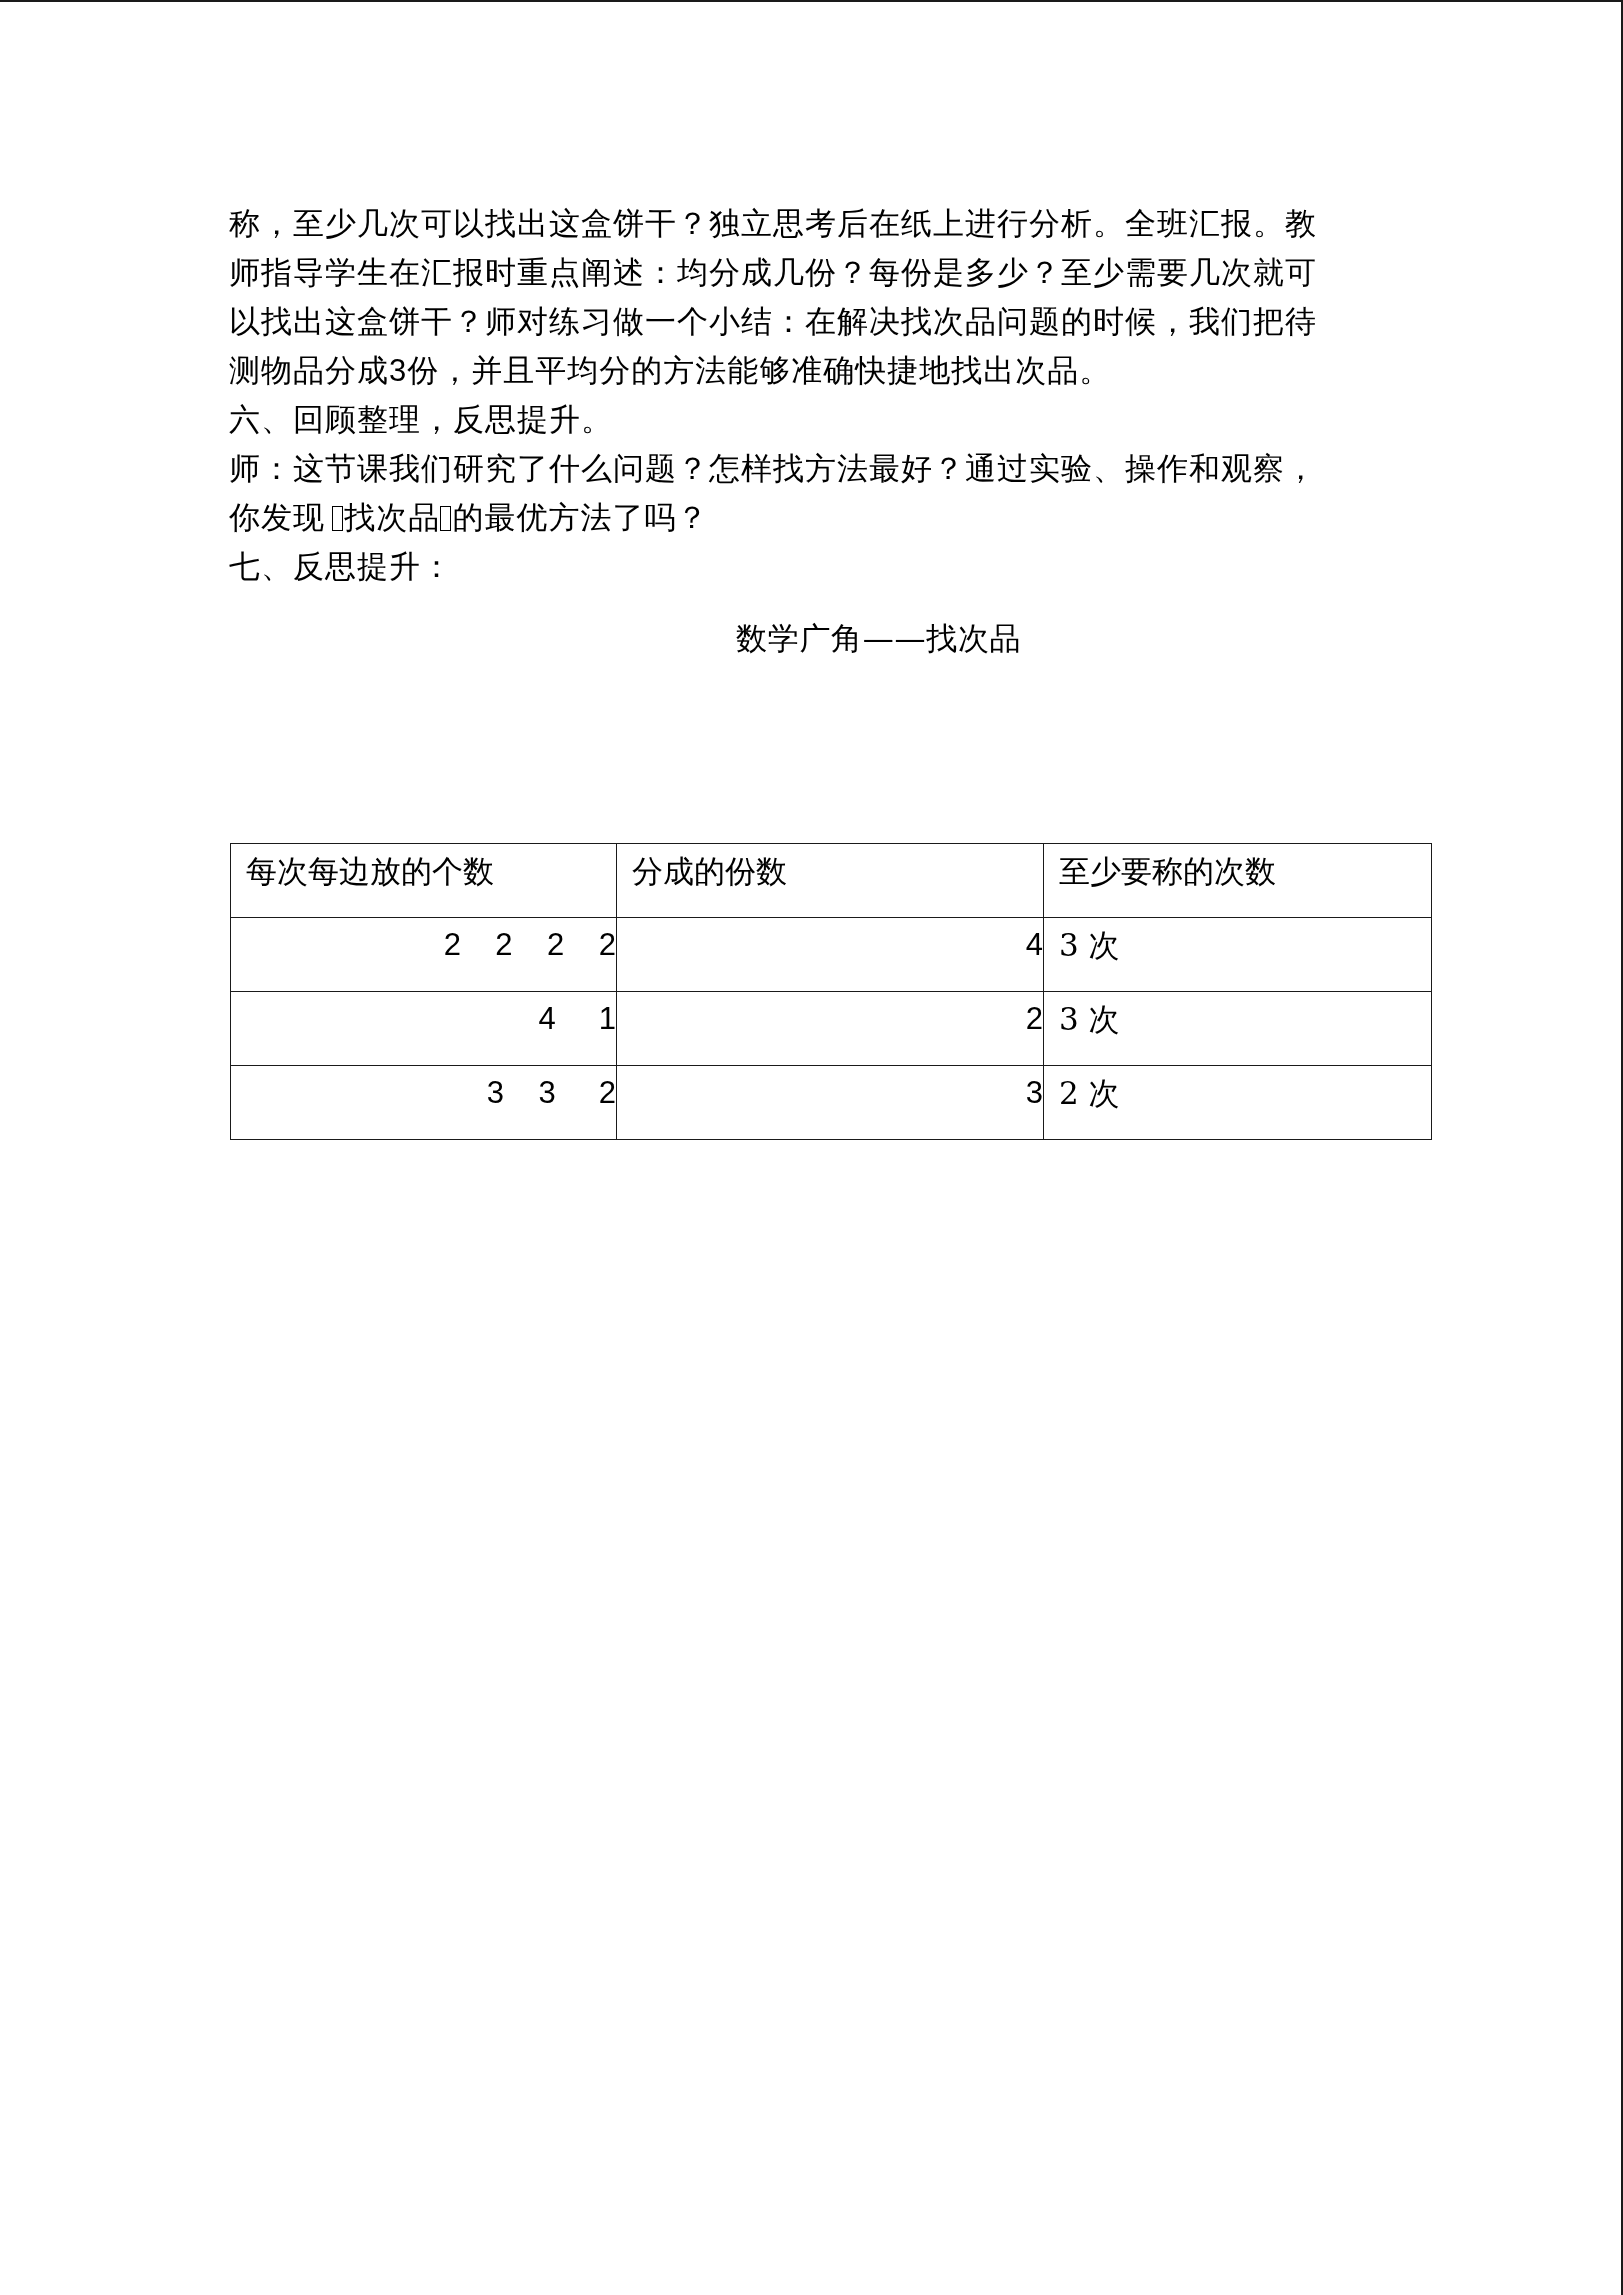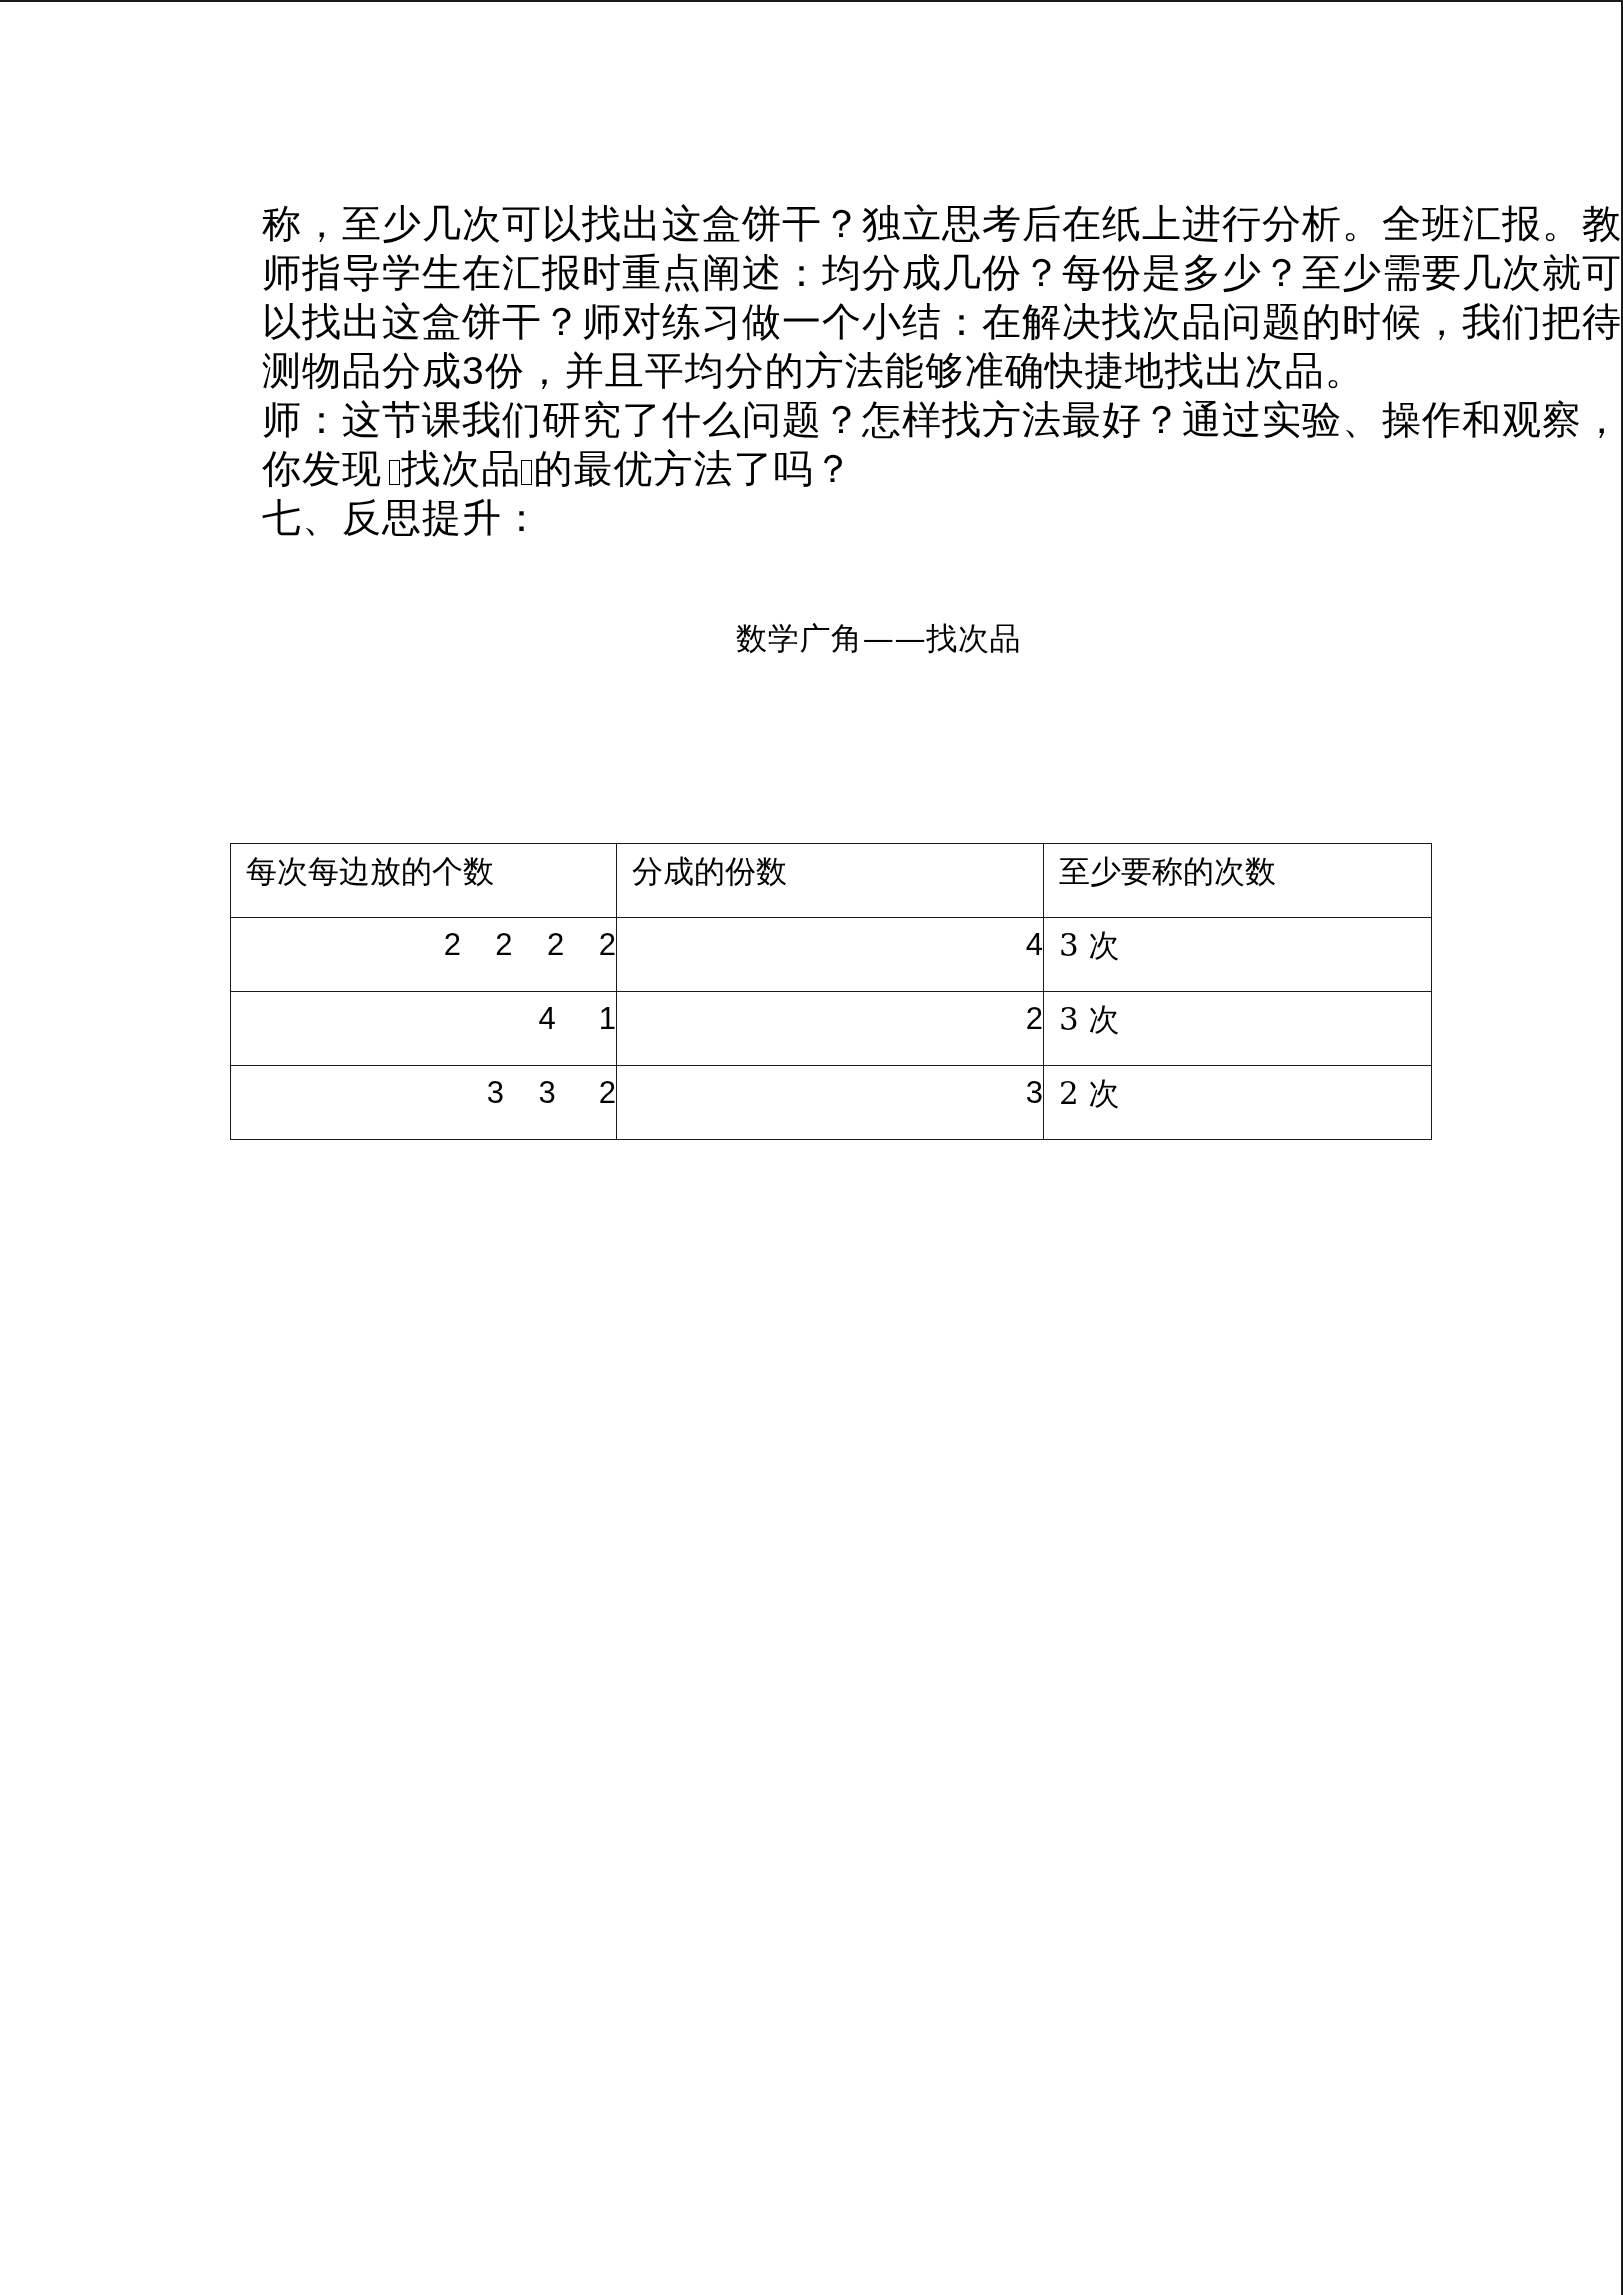--- a/index.html
+++ b/index.html
@@ -22,24 +22,24 @@
       background: #1a1a1a;
     }
     .page-border-right {
       position: absolute;
       right: 0; top: 0;
       width: 2px; height: 2295px;
       background: #1a1a1a;
     }
     .body-text {
       position: absolute;
-      left: 262px;
+      left: 229px;
       top: 199px;
       width: 1118px;
-      font-size: 39px;
+      font-size: 31px;
       line-height: 49px;
       letter-spacing: 1px;
     }
     .body-text .line {
       display: block;
       white-space: nowrap;
       height: 49px;
     }
     .num {
       font-family: "Liberation Sans", "DejaVu Sans", sans-serif;
@@ -100,20 +100,21 @@
 <body>
 
 <div class="page-border-top"></div>
 <div class="page-border-right"></div>
 
 <div class="body-text">
   <span class="line">称，至少几次可以找出这盒饼干？独立思考后在纸上进行分析。全班汇报。教</span>
   <span class="line">师指导学生在汇报时重点阐述：均分成几份？每份是多少？至少需要几次就可</span>
   <span class="line">以找出这盒饼干？师对练习做一个小结：在解决找次品问题的时候，我们把待</span>
   <span class="line"><span>测物品分成</span><span class="num">3</span><span>份，并且平均分的方法能够准确快捷地找出次品。</span></span>
+  <span class="line">六、回顾整理，反思提升。</span>
   <span class="line">师：这节课我们研究了什么问题？怎样找方法最好？通过实验、操作和观察，</span>
   <span class="line"><span>你发现</span><span class="qbox"></span><span>找次品</span><span class="qbox close"></span><span>的最优方法了吗？</span></span>
   <span class="line">七、反思提升：</span>
 </div>
 
 <div class="board-title">数学广角——找次品</div>
 
 <table class="board-table">
   <tbody>
       <tr>

